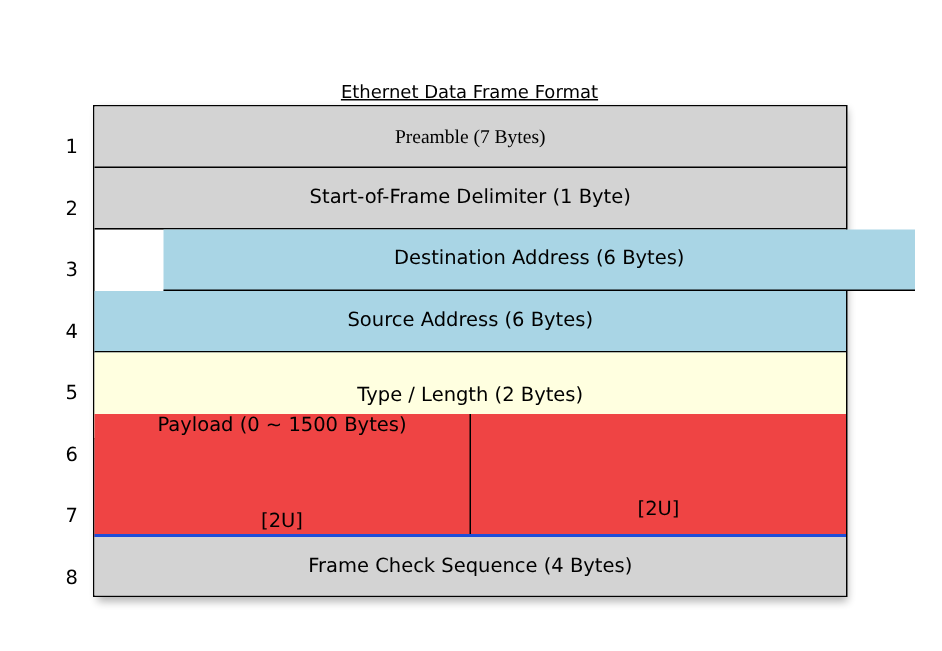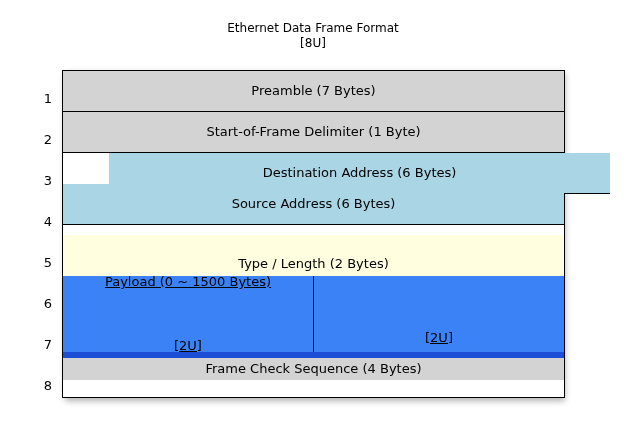--- a/index.html
+++ b/index.html
@@ -21,24 +21,25 @@
     left: 0;
     top: 0;
     width: 628px;
     height: 434px;
   }
 
   
   .title-block {
     position: absolute;
     left: 0;
-    top: 21px;
+    top: 54px;
     width: 628px;
     text-align: center;
     line-height: 15px;
+    text-decoration: underline;
   }
   .title-main {
     font-size: 12px;
     letter-spacing: 0px;
     display: block;
     margin-left: -2px;
   }
   .title-sub {
     font-size: 12px;
     display: block;
@@ -102,24 +103,23 @@
     text-align: center;
     white-space: pre-line;
   }
 
   
   .split-row {
     position: absolute;
     left: 0;
     width: 501px;
     box-sizing: border-box;
-    border-bottom: 6px solid #1d4ed8;
-    display: flex;
-    background: #3b82f6;
-    text-decoration: underline;
+    border-bottom: 2px solid #1d4ed8;
+    display: flex;
+    background: #ef4444;
   }
   .split-left {
     width: 251px;
     box-sizing: border-box;
     border-right: 1px solid #000000;
     display: flex;
     align-items: center;
     justify-content: center;
   }
   .split-right {
@@ -151,33 +151,33 @@
     <div class="num-cell" style="top:186px;">5</div>
     <div class="num-cell" style="top:227px;">6</div>
     <div class="num-cell" style="top:268px;">7</div>
     <div class="num-cell" style="top:309px;">8</div>
   </div>
 
   <div class="table-shadow"></div>
 
   <div class="frame-table">
 
-    <div class="frame-row" style="top:0px;   height:41px; background:#d3d3d3;">
+    <div class="frame-row" style="top:0px;   height:41px; background:#d3d3d3;font-family:Liberation Serif, serif;">
       <span class="cell-label">Preamble (7 Bytes)</span>
     </div>
 
     <div class="frame-row" style="top:41px;  height:41px; background:#d3d3d3;">
       <span class="cell-label">Start-of-Frame Delimiter (1 Byte)</span>
     </div>
 
     <div class="frame-row" style="top:82px;  height:41px; background:#a9d5e5;margin-left:46px;">
       <span class="cell-label">Destination Address (6 Bytes)</span>
     </div>
 
-    <div class="frame-row" style="top:113px; height:41px; background:#a9d5e5;">
+    <div class="frame-row" style="top:123px; height:41px; background:#a9d5e5;">
       <span class="cell-label">Source Address (6 Bytes)</span>
     </div>
 
     <div class="frame-row" style="top:164px; height:58px; background:#ffffe0;">
       <span class="cell-label">Type / Length (2 Bytes)</span>
     </div>
 
     <div class="split-row" style="top:205px; height:82px;">
       <div class="split-left">
         <span class="cell-label">
@@ -185,18 +185,18 @@
           <span class="sub-note">[2U]</span>
         </span>
       </div>
       <div class="split-right">
         <span class="cell-label">
           <span class="sub-note">[2U]</span>
         </span>
       </div>
     </div>
 
-    <div class="frame-row last" style="top:287px; height:22px; background:#d3d3d3;">
+    <div class="frame-row last" style="top:287px; height:39px; background:#d3d3d3;">
       <span class="cell-label">Frame Check Sequence (4 Bytes)</span>
     </div>
 
   </div>
 </div>
 
 </body></html>

